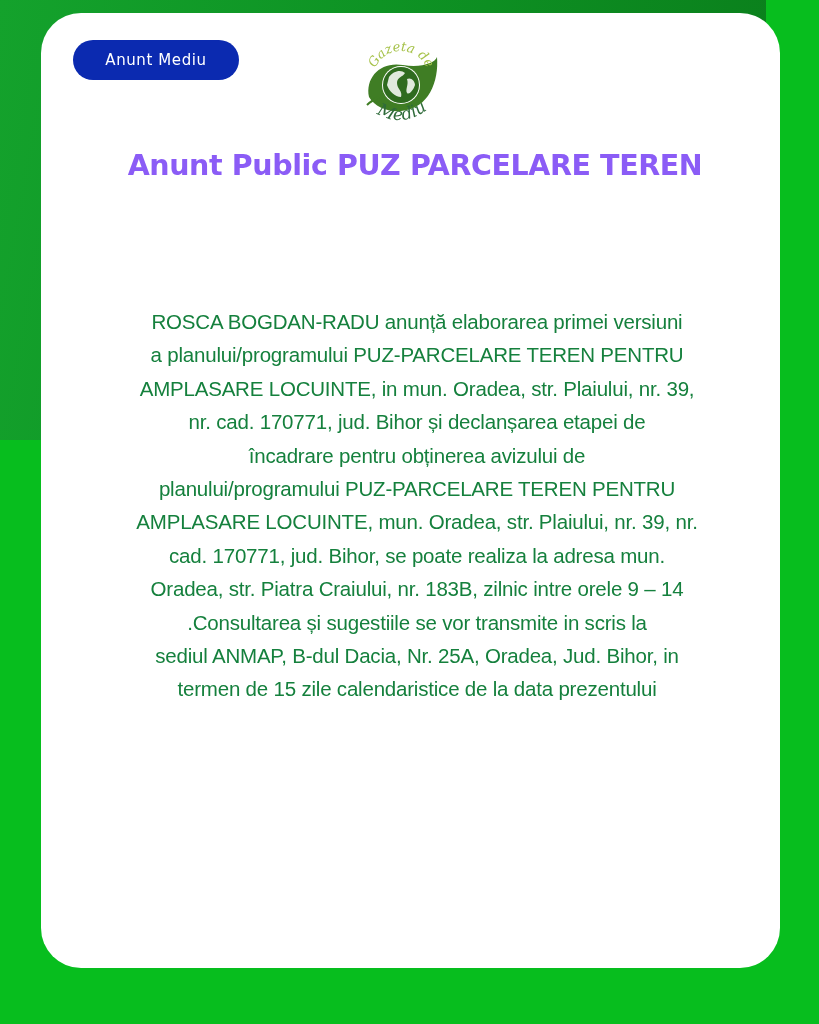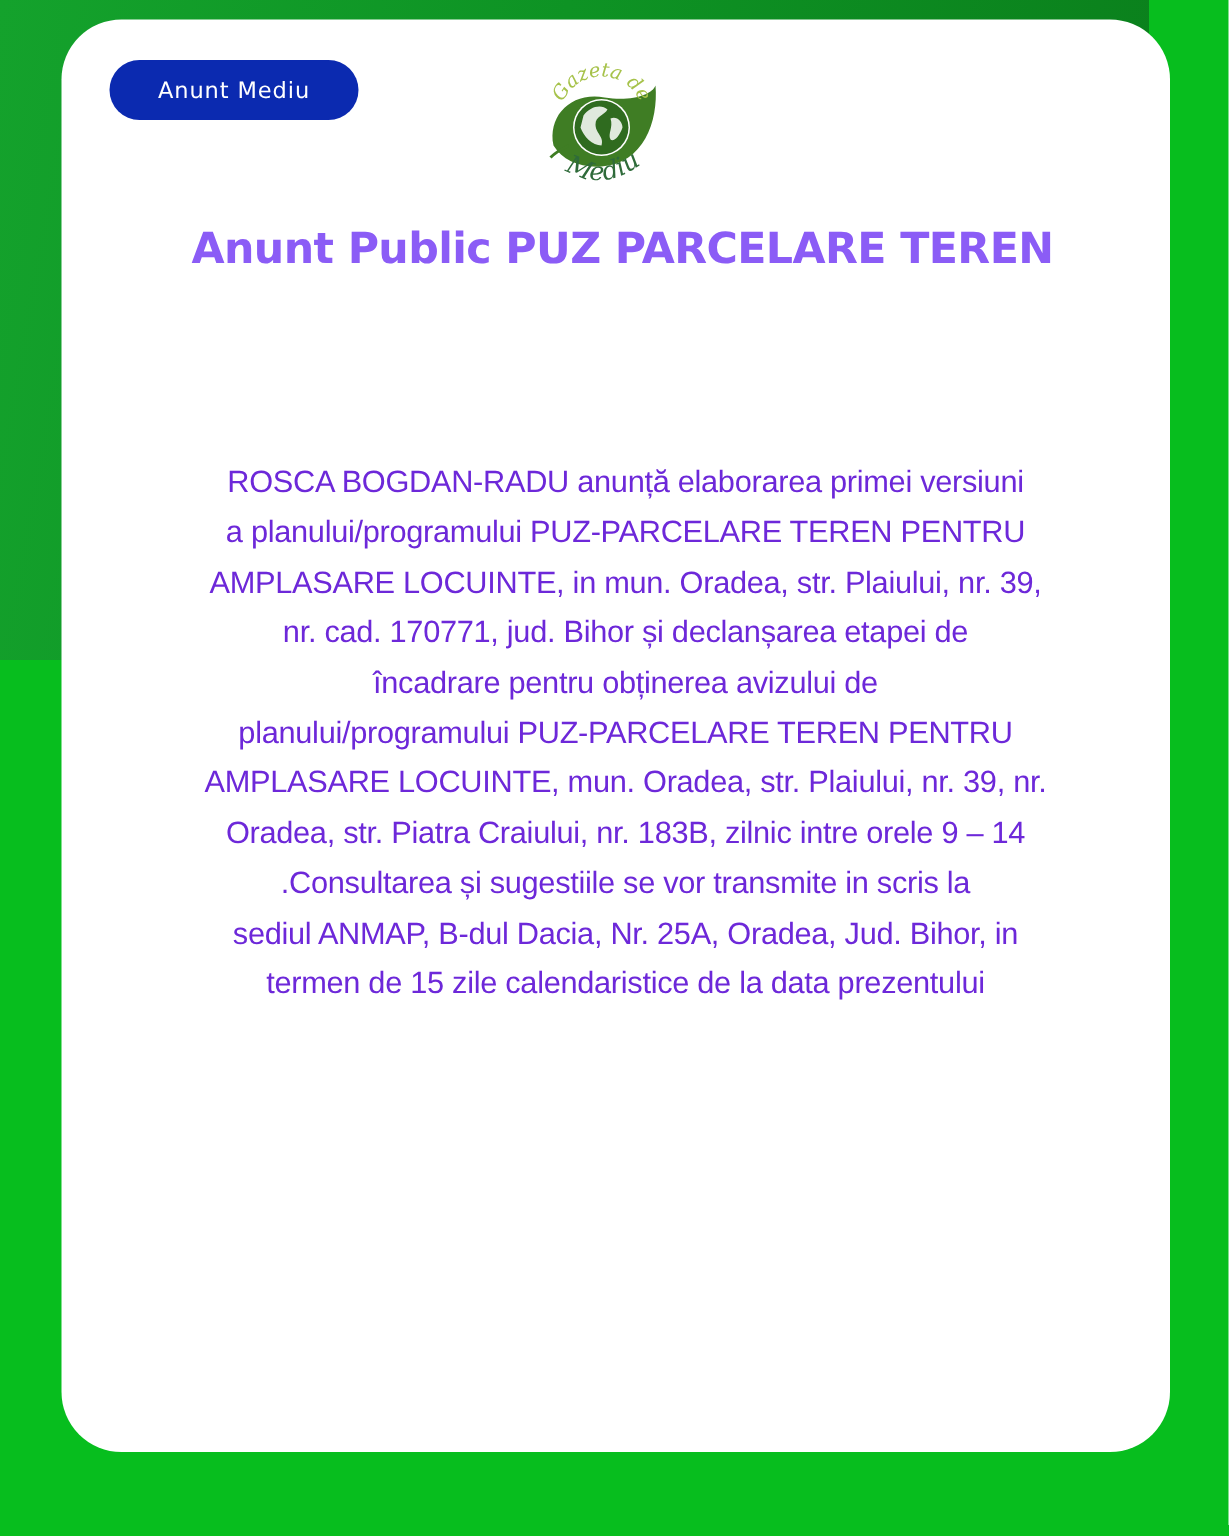--- a/index.html
+++ b/index.html
@@ -69,21 +69,21 @@
       font-size: 28.5px;
       line-height: 45px;
       letter-spacing: -0.4px;
     }
     .body-text {
       position: absolute;
       left: 46px;
       top: 292px;
       width: 660px;
       margin: 0;
-      color: #6d28d9;
+      color: #15803d;
       font-family: "Liberation Sans", sans-serif;
       font-size: 20.5px;
       line-height: 33.4px;
       letter-spacing: -0.2px;
     }
     .body-text .line { display: block; white-space: nowrap; }
   </style>
 </head>
 <body>
 
@@ -124,19 +124,20 @@
   </h1>
 
   <p class="body-text">
     <span class="line">ROSCA BOGDAN-RADU anunță elaborarea primei versiuni</span>
     <span class="line">a planului/programului PUZ-PARCELARE TEREN PENTRU</span>
     <span class="line">AMPLASARE LOCUINTE, in mun. Oradea, str. Plaiului, nr. 39,</span>
     <span class="line">nr. cad. 170771, jud. Bihor și declanșarea etapei de</span>
     <span class="line">încadrare pentru obținerea avizului de</span>
     <span class="line">planului/programului PUZ-PARCELARE TEREN PENTRU</span>
     <span class="line">AMPLASARE LOCUINTE, mun. Oradea, str. Plaiului, nr. 39, nr.</span>
+    <span class="line">cad. 170771, jud. Bihor, se poate realiza la adresa mun.</span>
     <span class="line">Oradea, str. Piatra Craiului, nr. 183B, zilnic intre orele 9 – 14</span>
     <span class="line">.Consultarea și sugestiile se vor transmite in scris la</span>
     <span class="line">sediul ANMAP, B-dul Dacia, Nr. 25A, Oradea, Jud. Bihor, in</span>
     <span class="line">termen de 15 zile calendaristice de la data prezentului</span>
   </p>
 
 </div>
 
 </body></html>

